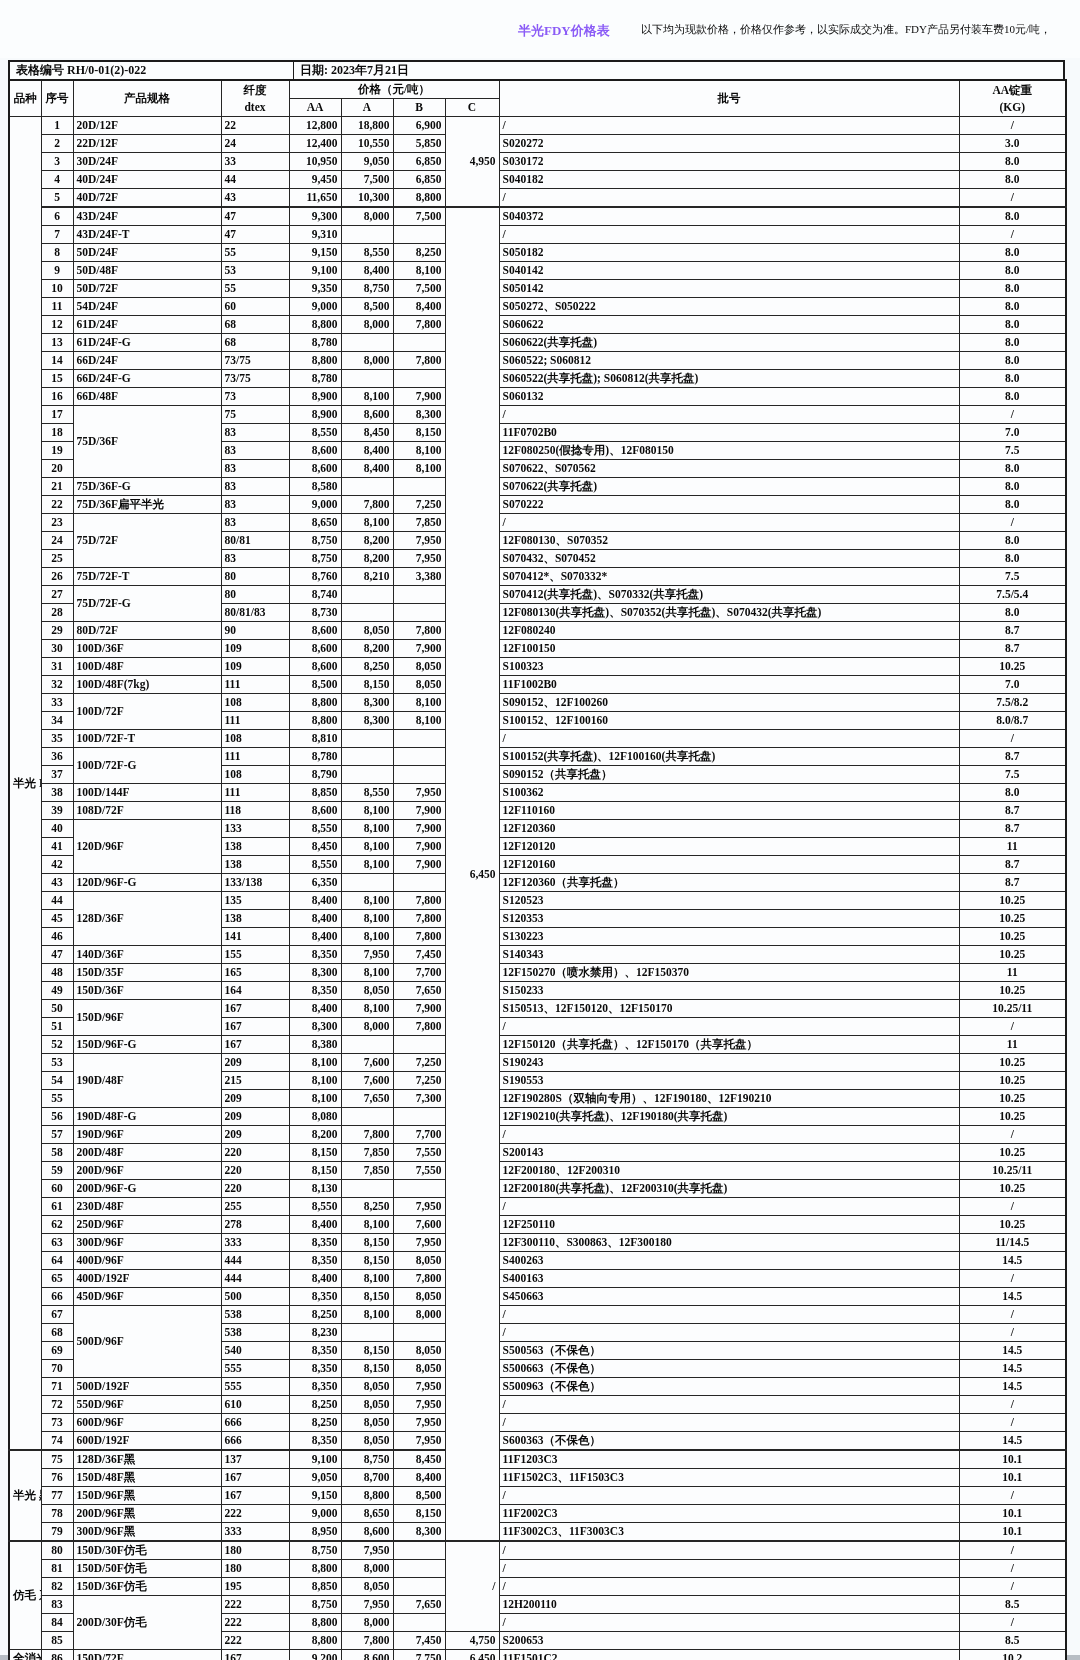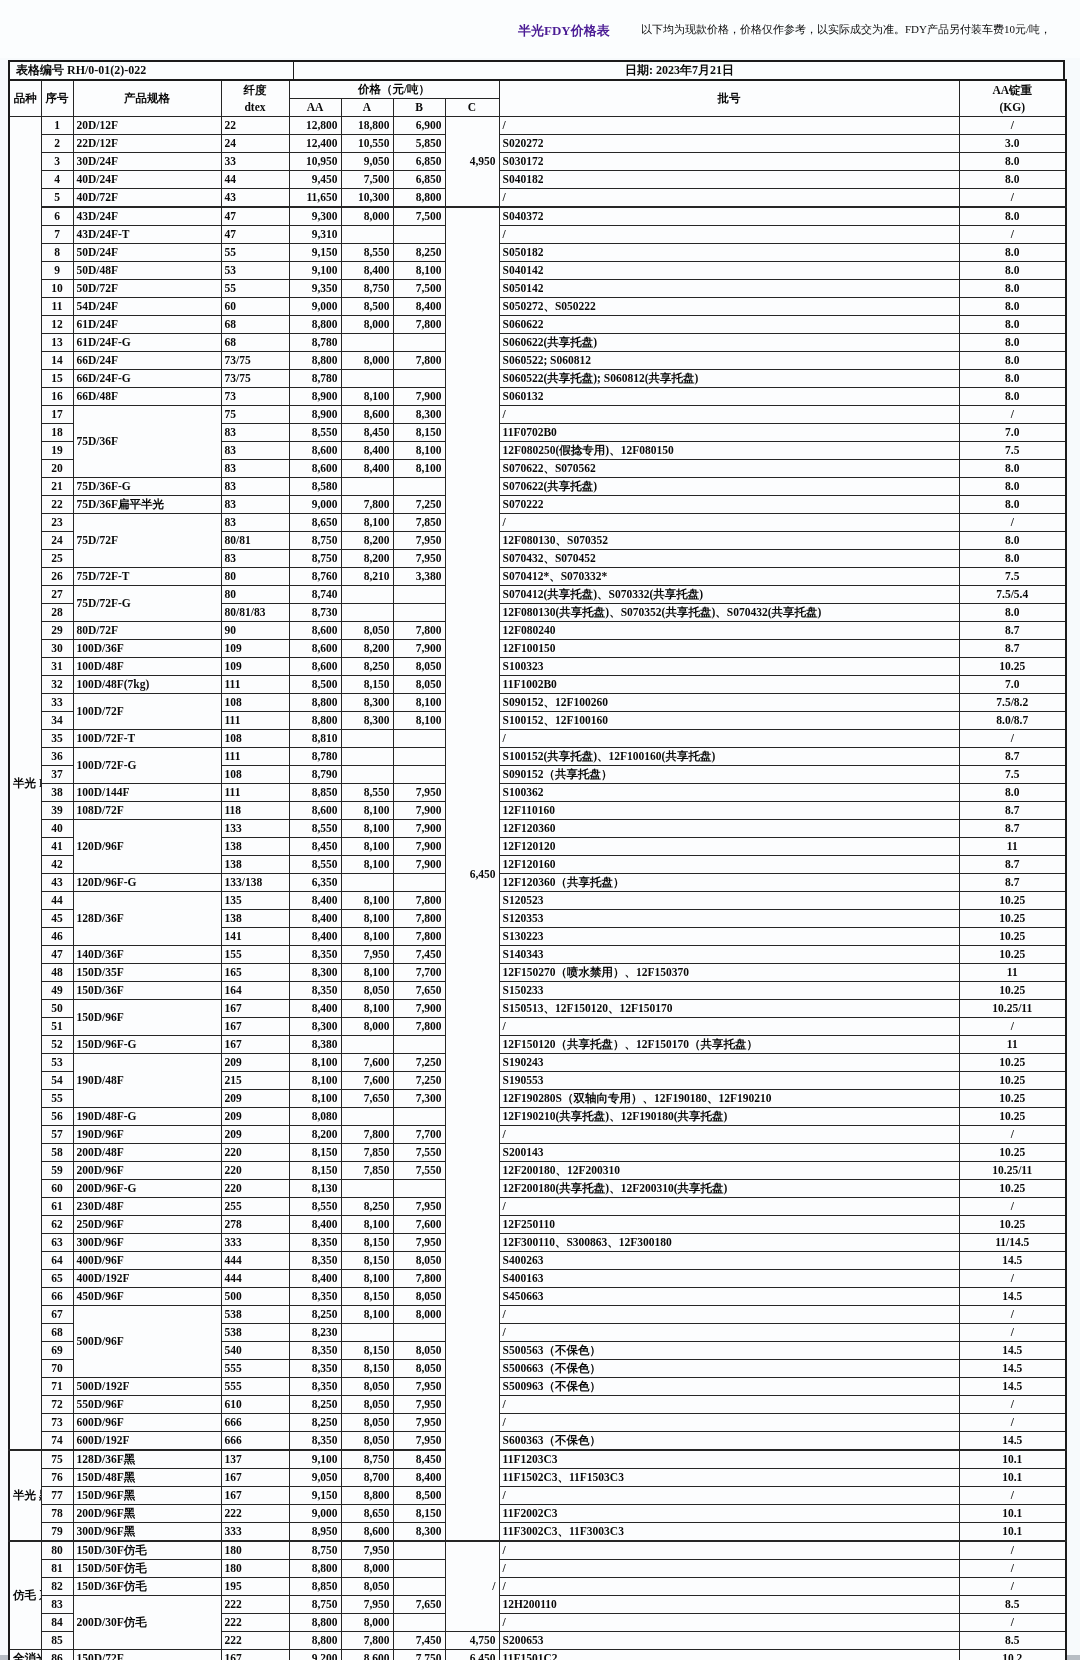--- a/index.html
+++ b/index.html
@@ -12,32 +12,32 @@
   .paper{position:absolute;left:0;top:0;width:1080px;height:1655px;background:#f7fafc;}
   .paper-edge{position:absolute;left:0;top:1655px;width:1080px;height:5px;background:#b7bdc4;}
 
   
   .top-band{position:absolute;left:0;top:0;width:1080px;height:58px;background:#fbfdfe;}
   .logo-wrap{position:absolute;left:10px;top:12px;display:flex;align-items:flex-start;}
   .logo-icon{width:38px;height:38px;display:block;}
   .logo-text{margin-left:7px;padding-top:2px;}
   .logo-cn{font-family:"Liberation Sans","DejaVu Sans",sans-serif;font-size:17px;font-weight:700;color:#1d3563;letter-spacing:1px;line-height:19px;}
   .logo-en{font-family:"Liberation Sans","DejaVu Sans",sans-serif;font-size:6.5px;font-weight:700;color:#1d3563;letter-spacing:.4px;margin-top:3px;}
-  .sheet-title{position:absolute;left:518px;top:22px;font-size:13px;font-weight:700;color:#4c1d95;}
+  .sheet-title{position:absolute;left:518px;top:22px;font-size:13px;font-weight:700;color:#8b5cf6;}
   .sheet-note{position:absolute;left:641px;top:22px;width:478px;font-size:11px;font-weight:400;color:#0b0b0b;white-space:nowrap;overflow:hidden;}
 
   
   .form-row{
     position:absolute;left:8px;top:60px;width:1057px;height:19px;
     border:2px solid #1b1b1b;border-bottom:none;display:flex;background:#fbfdfe;
     box-sizing:border-box;
   }
   .form-cell{font-size:12px;font-weight:700;color:#0b0b0b;line-height:15px;padding:1px 4px 0 6px;box-sizing:border-box;white-space:nowrap;overflow:hidden;}
   .form-cell.first{width:284px;border-right:1.5px solid #1b1b1b;}
-  .form-cell.second{flex:1;text-align:center;}
+  .form-cell.second{flex:1;}
 
   
   table.price{
     position:absolute;left:8px;top:79px;width:1057px;
     border-collapse:collapse;table-layout:fixed;background:#fcfdfe;
   }
   table.price td,table.price th{
     border:1px solid #262626;
     font-size:11.5px;font-weight:700;color:#0a0a0a;
     padding:0 3px;overflow:hidden;white-space:nowrap;

